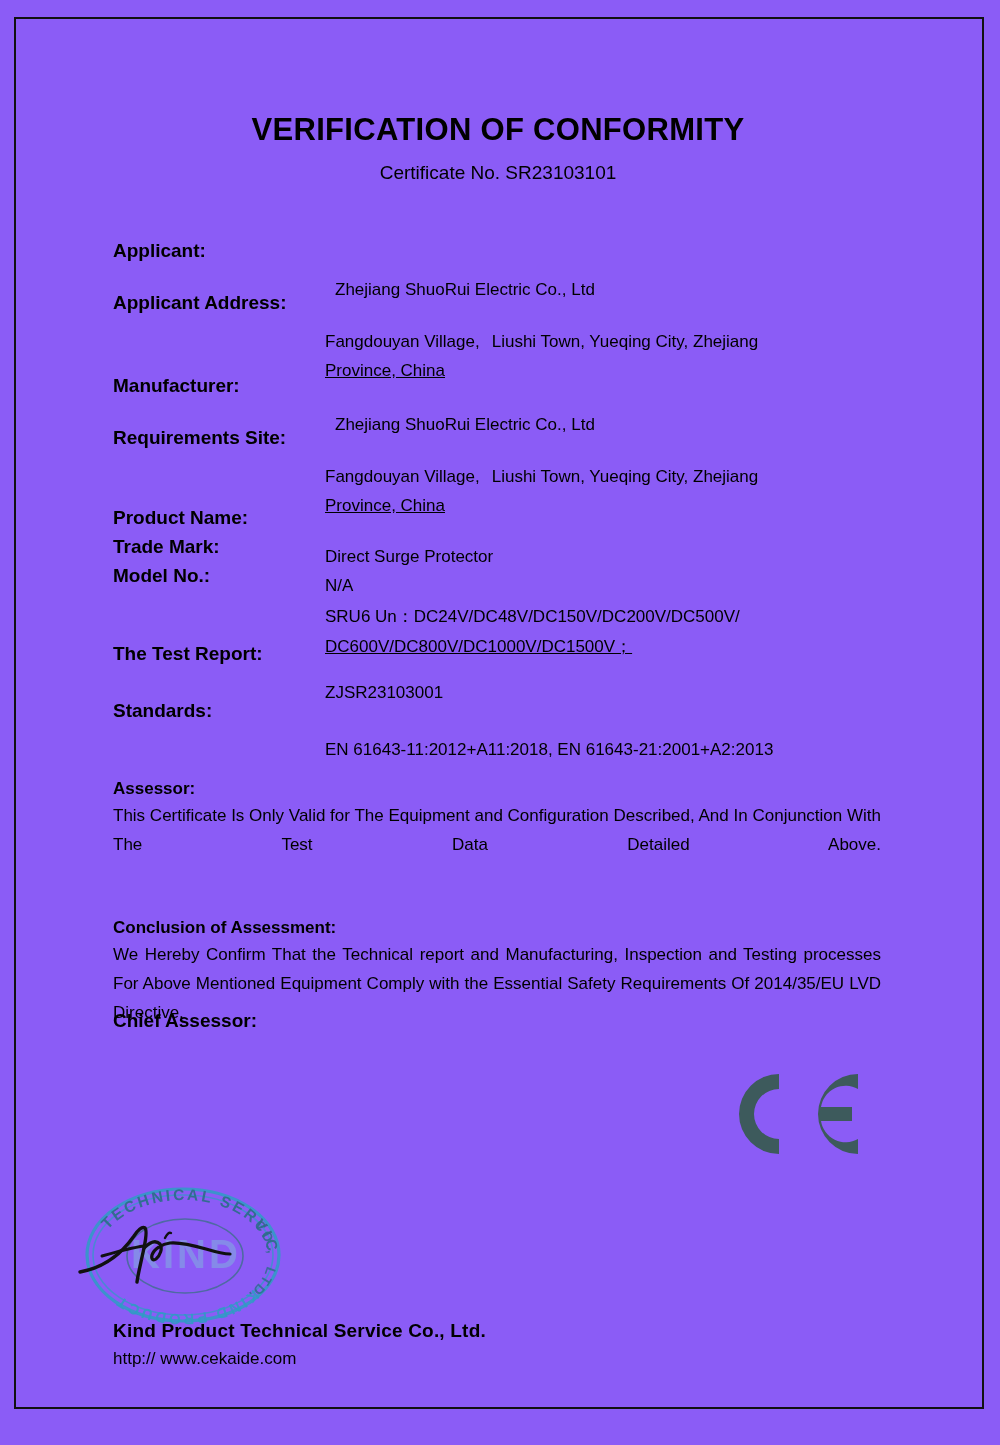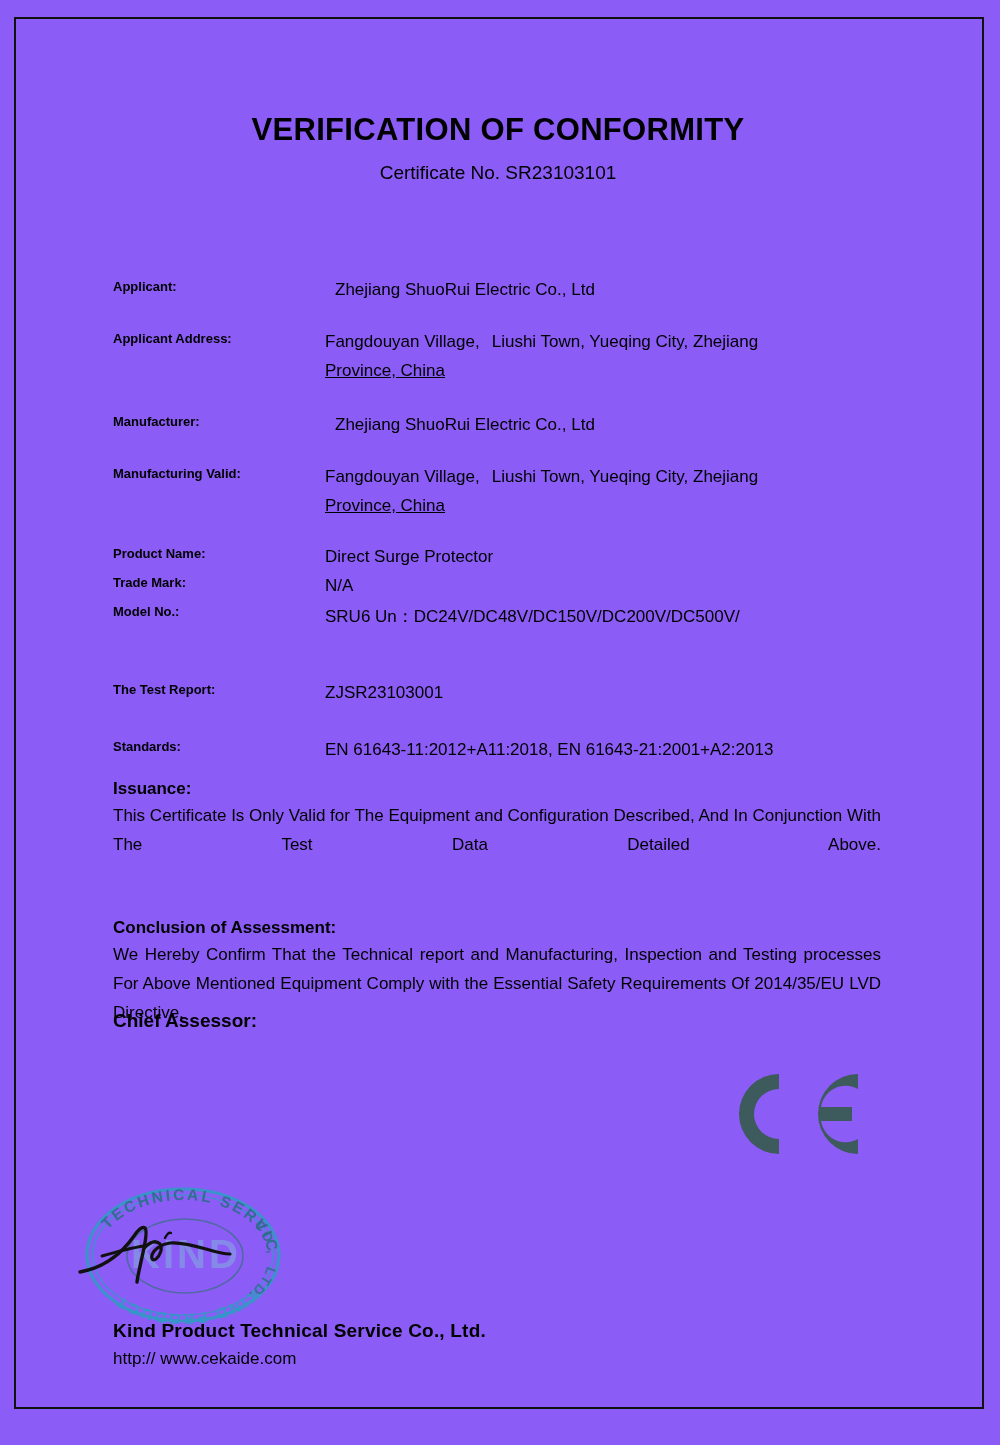--- a/index.html
+++ b/index.html
@@ -58,24 +58,23 @@
   
   .field {
     position: absolute;
     left: 0;
     width: 770px;
   }
   .field .label {
     position: absolute;
     left: 0;
     top: 0;
-    font-size: 13px;
+    font-size: 19px;
     font-weight: bold;
     white-space: nowrap;
-    margin-top: 39px;
   }
   .field .value {
     position: absolute;
     left: 212px;
     top: 0;
     font-size: 17px;
     width: 558px;
     margin-top: 40px;
   }
   .field .value.indent { left: 222px; }
@@ -176,21 +175,21 @@
     </div>
 
     <div class="field" style="top:375px;">
       <span class="label">Manufacturer:</span>
       <span class="value indent">
         <span class="line">Zhejiang ShuoRui Electric Co., Ltd</span>
       </span>
     </div>
 
     <div class="field" style="top:427px;">
-      <span class="label">Manufacturing Valid:</span>
+      <span class="label">Requirements Site:</span>
       <span class="value">
         <span class="line"><span>Fangdouyan Village,</span><span class="gap"></span><span>Liushi Town, Yueqing City, Zhejiang</span></span>
         <span class="line">Province, China</span>
       </span>
     </div>
 
     <div class="field" style="top:507px;">
       <span class="label">Product Name:</span>
       <span class="value">
         <span class="line">Direct Surge Protector</span>
@@ -201,39 +200,40 @@
       <span class="label">Trade Mark:</span>
       <span class="value">
         <span class="line">N/A</span>
       </span>
     </div>
 
     <div class="field tight" style="top:565px;">
       <span class="label">Model No.:</span>
       <span class="value">
         <span class="line">SRU6 Un：DC24V/DC48V/DC150V/DC200V/DC500V/</span>
+        <span class="line">DC600V/DC800V/DC1000V/DC1500V；</span>
       </span>
     </div>
 
     <div class="field" style="top:643px;">
       <span class="label">The Test Report:</span>
       <span class="value">
         <span class="line">ZJSR23103001</span>
       </span>
     </div>
 
     <div class="field" style="top:700px;">
       <span class="label">Standards:</span>
       <span class="value">
         <span class="line">EN 61643-11:2012+A11:2018, EN 61643-21:2001+A2:2013</span>
       </span>
     </div>
 
     <div class="block" style="top:775px;">
-      <span class="heading" style="margin-top:4px;">Issuance:</span>
+      <span class="heading" style="margin-top:4px;">Assessor:</span>
       <span class="para">This Certificate Is Only Valid for The Equipment and Configuration Described, And In Conjunction With The Test Data Detailed Above.</span>
     </div>
 
     <div class="block" style="top:890px;margin-top:28px;">
       <span class="heading">Conclusion of Assessment:</span>
       <span class="para">We Hereby Confirm That the Technical report and Manufacturing, Inspection and Testing processes For Above Mentioned Equipment Comply with the Essential Safety Requirements Of 2014/35/EU LVD Directive.</span>
     </div>
 
     <div class="block" style="top:1010px;">
       <span class="heading" style="font-size:19px;">Chief Assessor:</span>

